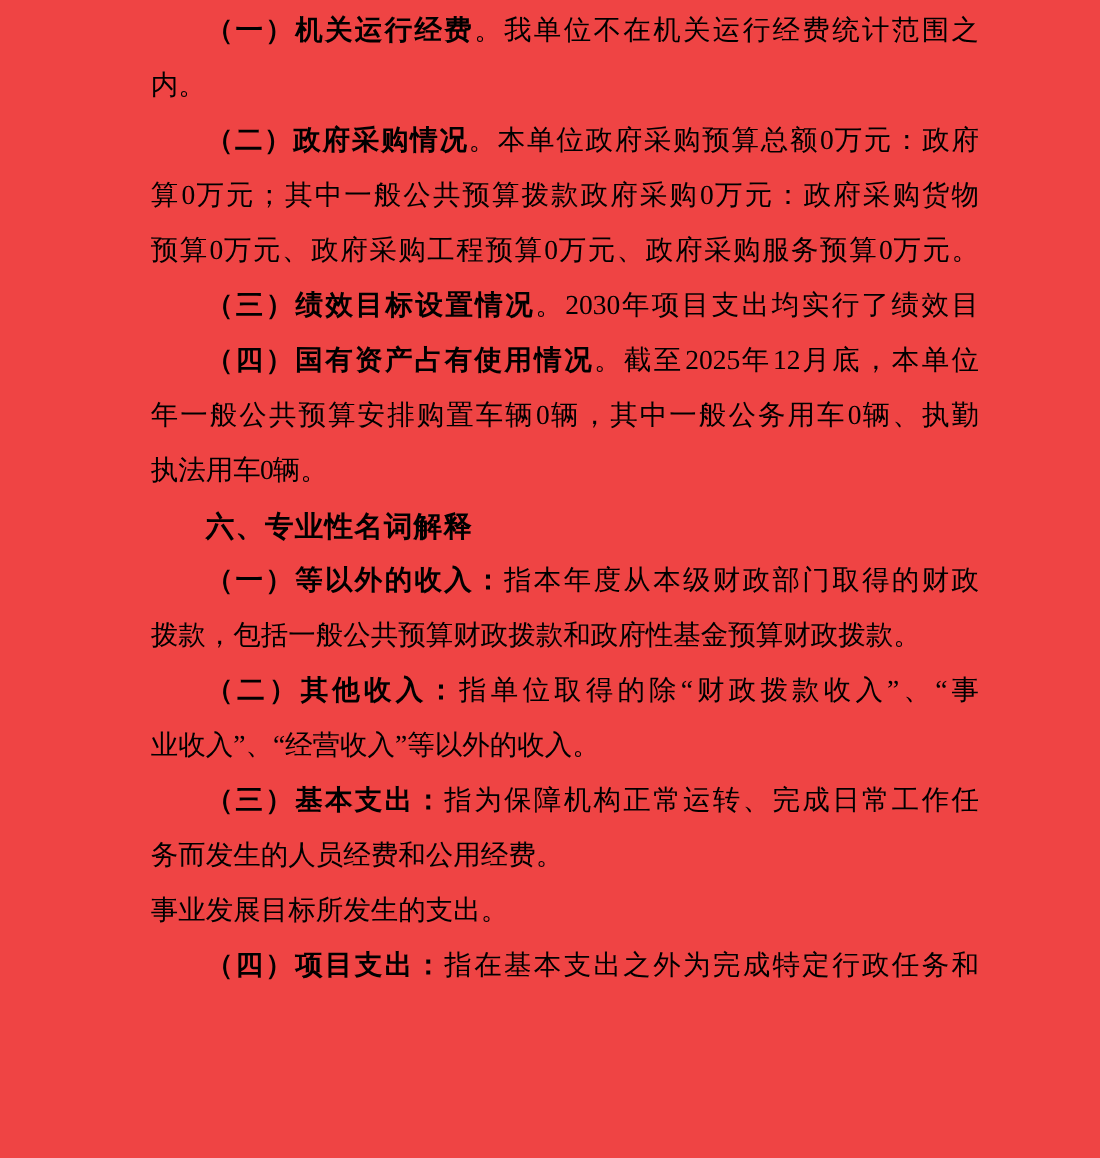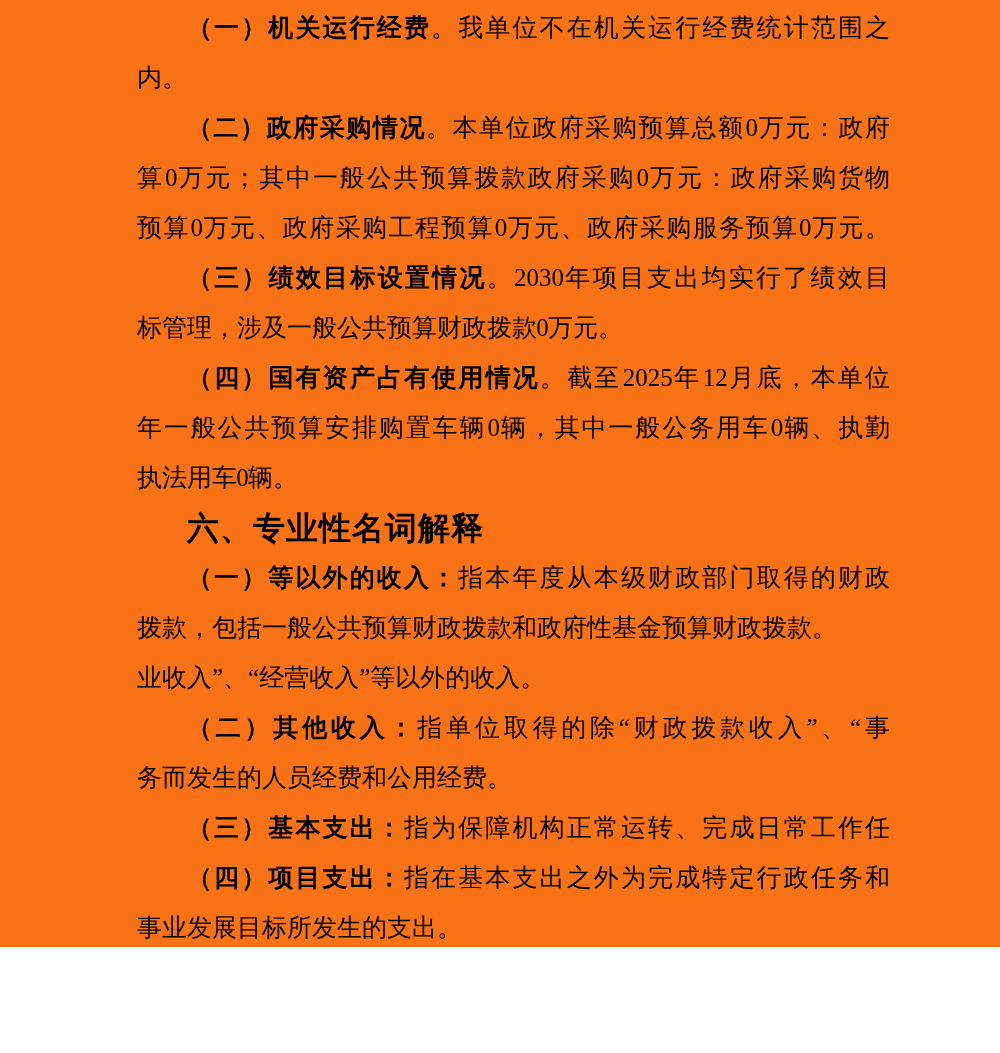--- a/index.html
+++ b/index.html
@@ -4,22 +4,22 @@
 <style>
   html, body {
     margin: 0;
     padding: 0;
     background: #ffffff;
   }
   .page {
     position: relative;
     box-sizing: border-box;
     width: 1000px;
-    height: 947px;
-    background: #f97316;
+    height: 1053px;
+    background: #ef4444;
     padding: 3px 110px 0 137px;
     overflow: hidden;
   }
   .doc-body { width: 100%; }
   .line {
     font-family: "Liberation Serif", "DejaVu Serif", serif;
     font-size: 25px;
     line-height: 50px;
     height: 50px;
     color: #000000;
@@ -31,42 +31,41 @@
     text-align: justify;
     text-align-last: justify;
     -moz-text-align-last: justify;
     text-justify: inter-character;
   }
   .line.indent { text-indent: 50px; }
   .seg.bold { font-weight: bold; }
   .line.heading {
     font-family: "Liberation Sans", "DejaVu Sans", sans-serif;
     font-weight: bold;
-    font-size: 32px;
+    font-size: 26px;
     letter-spacing: 1px;
   }
 </style>
 </head>
 <body>
 
 <div class="page">
   <div class="doc-body">
       <div class="line just indent"><span class="seg bold">（一）机关运行经费</span><span class="seg">。我单位不在机关运行经费统计范围之</span></div>
       <div class="line"><span class="seg">内。</span></div>
       <div class="line just indent"><span class="seg bold">（二）政府采购情况</span><span class="seg">。本单位政府采购预算总额 0 万元：政府</span></div>
       <div class="line just"><span class="seg">算 0 万元；其中一般公共预算拨款政府采购 0 万元：政府采购货物</span></div>
       <div class="line just"><span class="seg">预算 0 万元、政府采购工程预算 0 万元、政府采购服务预算 0 万元。</span></div>
       <div class="line just indent"><span class="seg bold">（三）绩效目标设置情况</span><span class="seg">。2030 年项目支出均实行了绩效目</span></div>
-      <div class="line"><span class="seg">标管理，涉及一般公共预算财政拨款 0 万元。</span></div>
       <div class="line just indent"><span class="seg bold">（四）国有资产占有使用情况</span><span class="seg">。截至 2025 年 12 月底，本单位</span></div>
       <div class="line just"><span class="seg">年一般公共预算安排购置车辆 0 辆，其中一般公务用车 0 辆、执勤</span></div>
       <div class="line"><span class="seg">执法用车 0 辆。</span></div>
       <div class="line indent heading"><span class="seg bold">六、专业性名词解释</span></div>
       <div class="line just indent"><span class="seg bold">（一）等以外的收入：</span><span class="seg">指本年度从本级财政部门取得的财政</span></div>
       <div class="line"><span class="seg">拨款，包括一般公共预算财政拨款和政府性基金预算财政拨款。</span></div>
+      <div class="line just indent"><span class="seg bold">（二）其他收入：</span><span class="seg">指单位取得的除“财政拨款收入”、“事</span></div>
       <div class="line"><span class="seg">业收入”、“经营收入”等以外的收入。</span></div>
-      <div class="line just indent"><span class="seg bold">（二）其他收入：</span><span class="seg">指单位取得的除“财政拨款收入”、“事</span></div>
+      <div class="line just indent"><span class="seg bold">（三）基本支出：</span><span class="seg">指为保障机构正常运转、完成日常工作任</span></div>
       <div class="line"><span class="seg">务而发生的人员经费和公用经费。</span></div>
-      <div class="line just indent"><span class="seg bold">（三）基本支出：</span><span class="seg">指为保障机构正常运转、完成日常工作任</span></div>
+      <div class="line"><span class="seg">事业发展目标所发生的支出。</span></div>
       <div class="line just indent"><span class="seg bold">（四）项目支出：</span><span class="seg">指在基本支出之外为完成特定行政任务和</span></div>
-      <div class="line"><span class="seg">事业发展目标所发生的支出。</span></div>
     </div>
 </div>
 
 </body></html>

